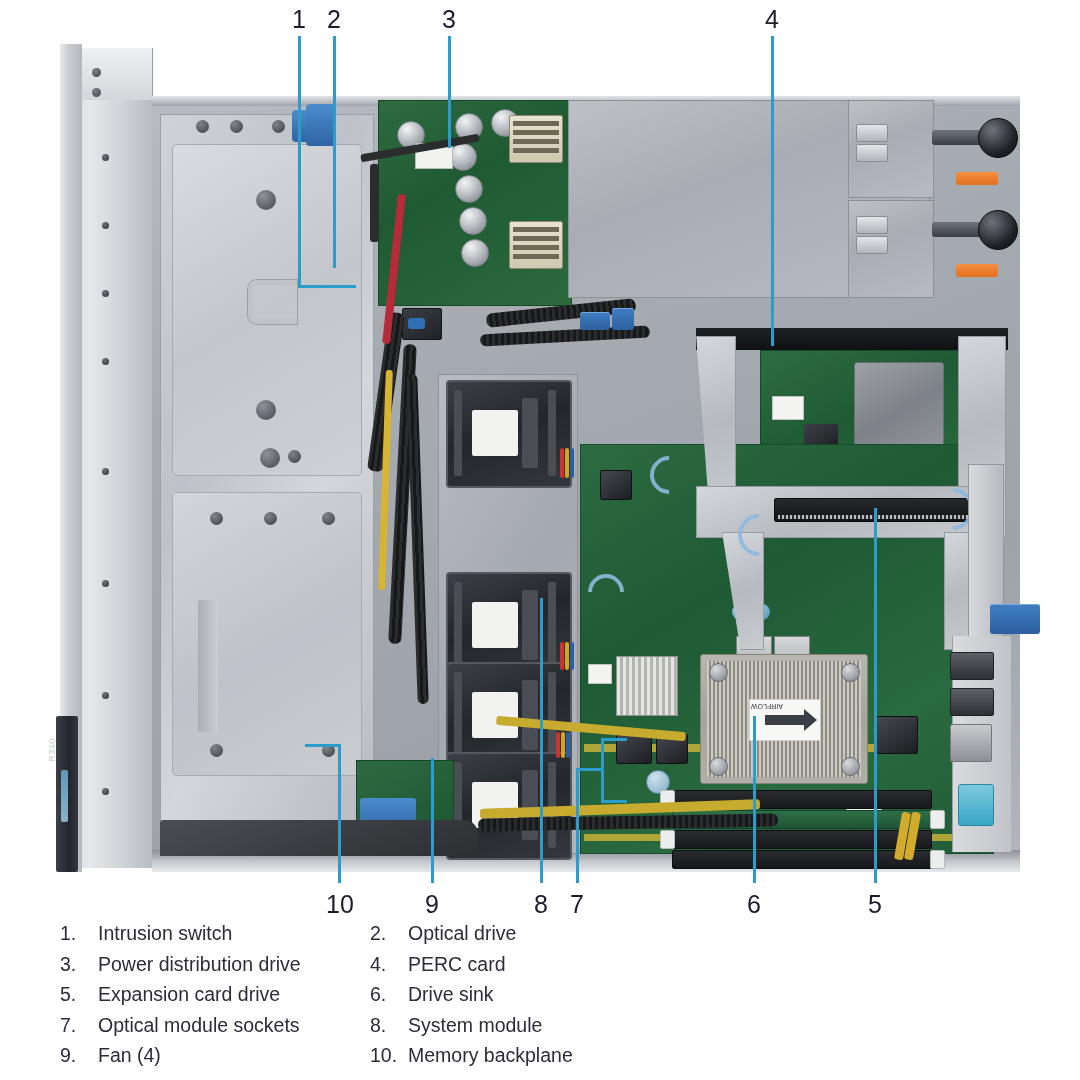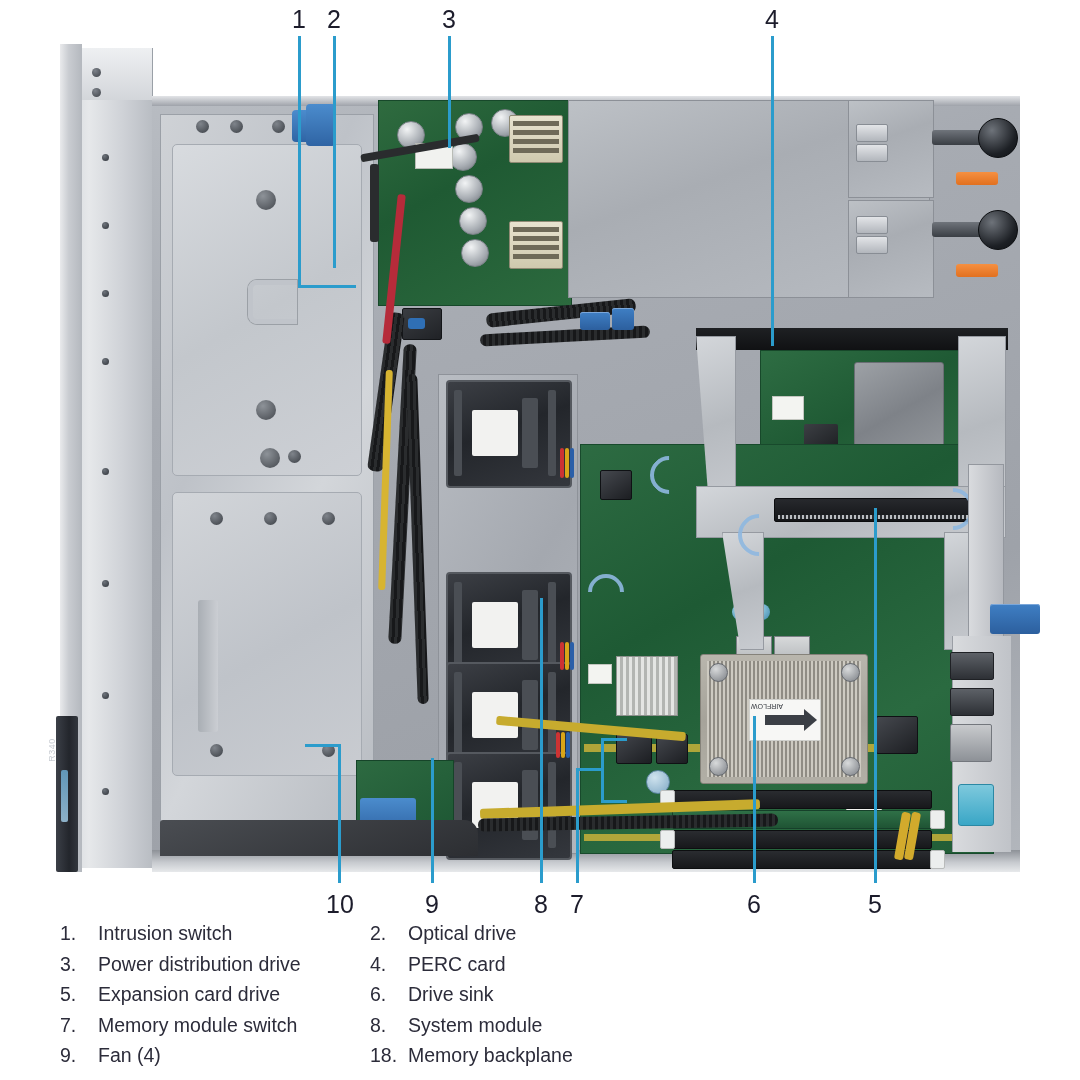--- a/index.html
+++ b/index.html
@@ -510,32 +510,32 @@
         <span class="leg-txt">Expansion card drive</span>
       </div>
       <div class="leg-cell">
         <span class="leg-num">6.</span>
         <span class="leg-txt">Drive sink</span>
       </div>
     </div>
     <div class="leg-row">
       <div class="leg-cell c1">
         <span class="leg-num">7.</span>
-        <span class="leg-txt">Memory module switch</span>
+        <span class="leg-txt">Optical module sockets</span>
       </div>
       <div class="leg-cell">
         <span class="leg-num">8.</span>
         <span class="leg-txt">System module</span>
       </div>
     </div>
     <div class="leg-row">
       <div class="leg-cell c1">
         <span class="leg-num">9.</span>
         <span class="leg-txt">Fan (4)</span>
       </div>
       <div class="leg-cell">
-        <span class="leg-num">18.</span>
+        <span class="leg-num">10.</span>
         <span class="leg-txt">Memory backplane</span>
       </div>
     </div>
   </div>
 
 </div>
 
 </body></html>

